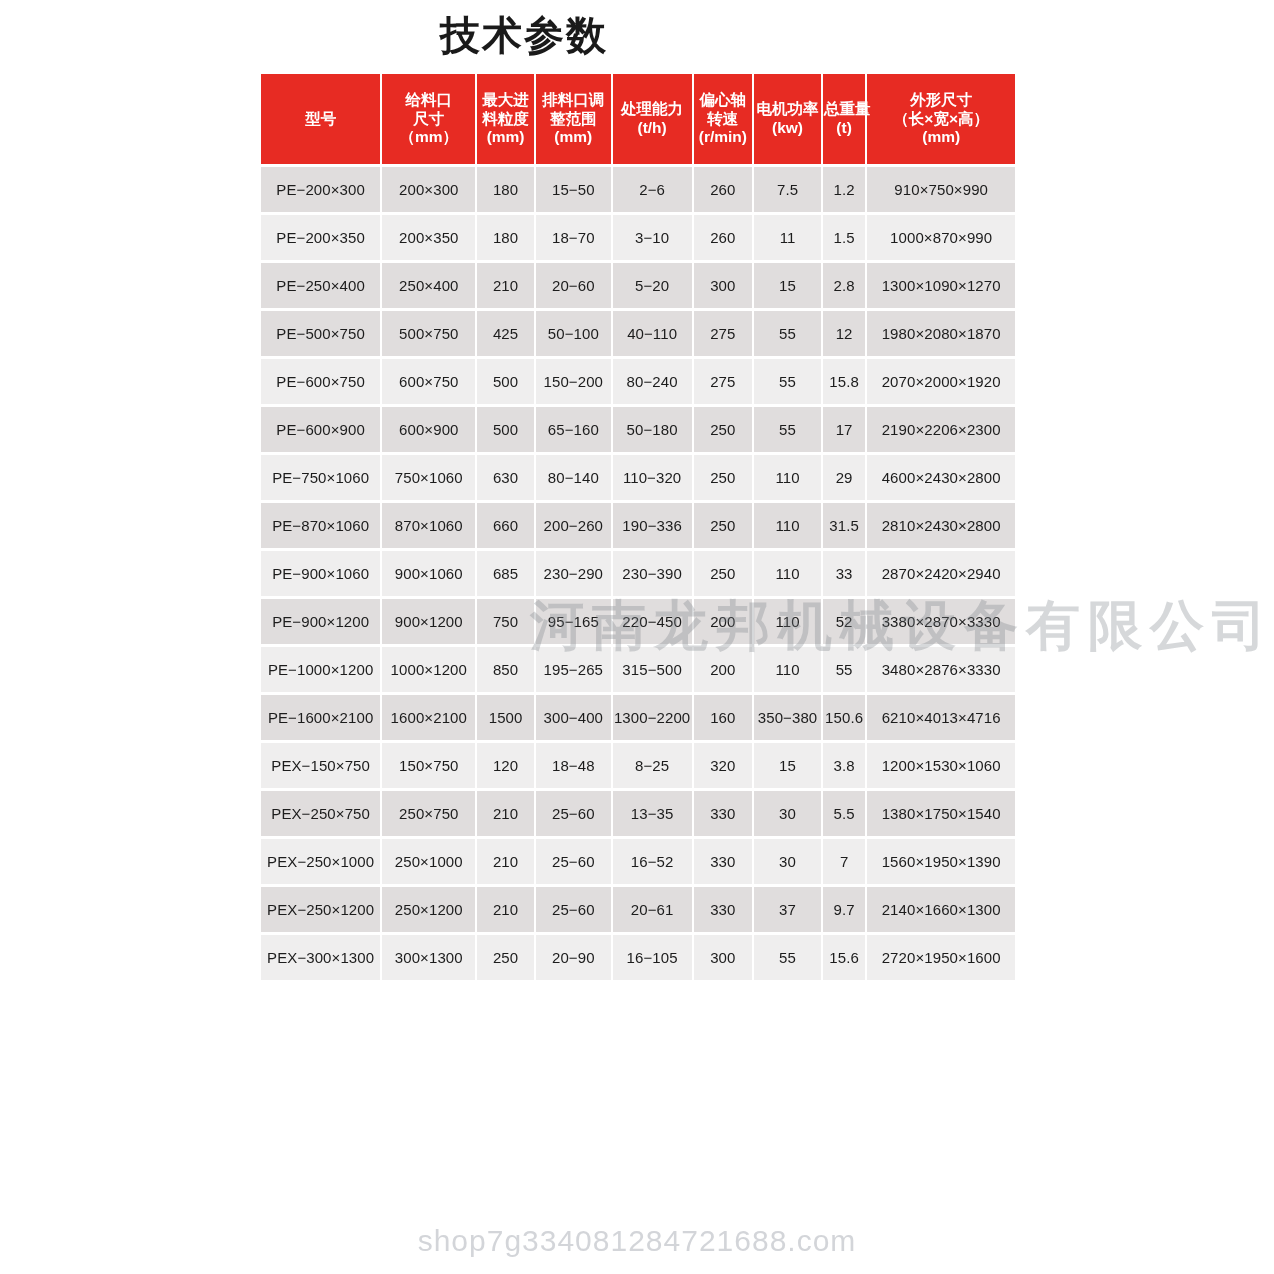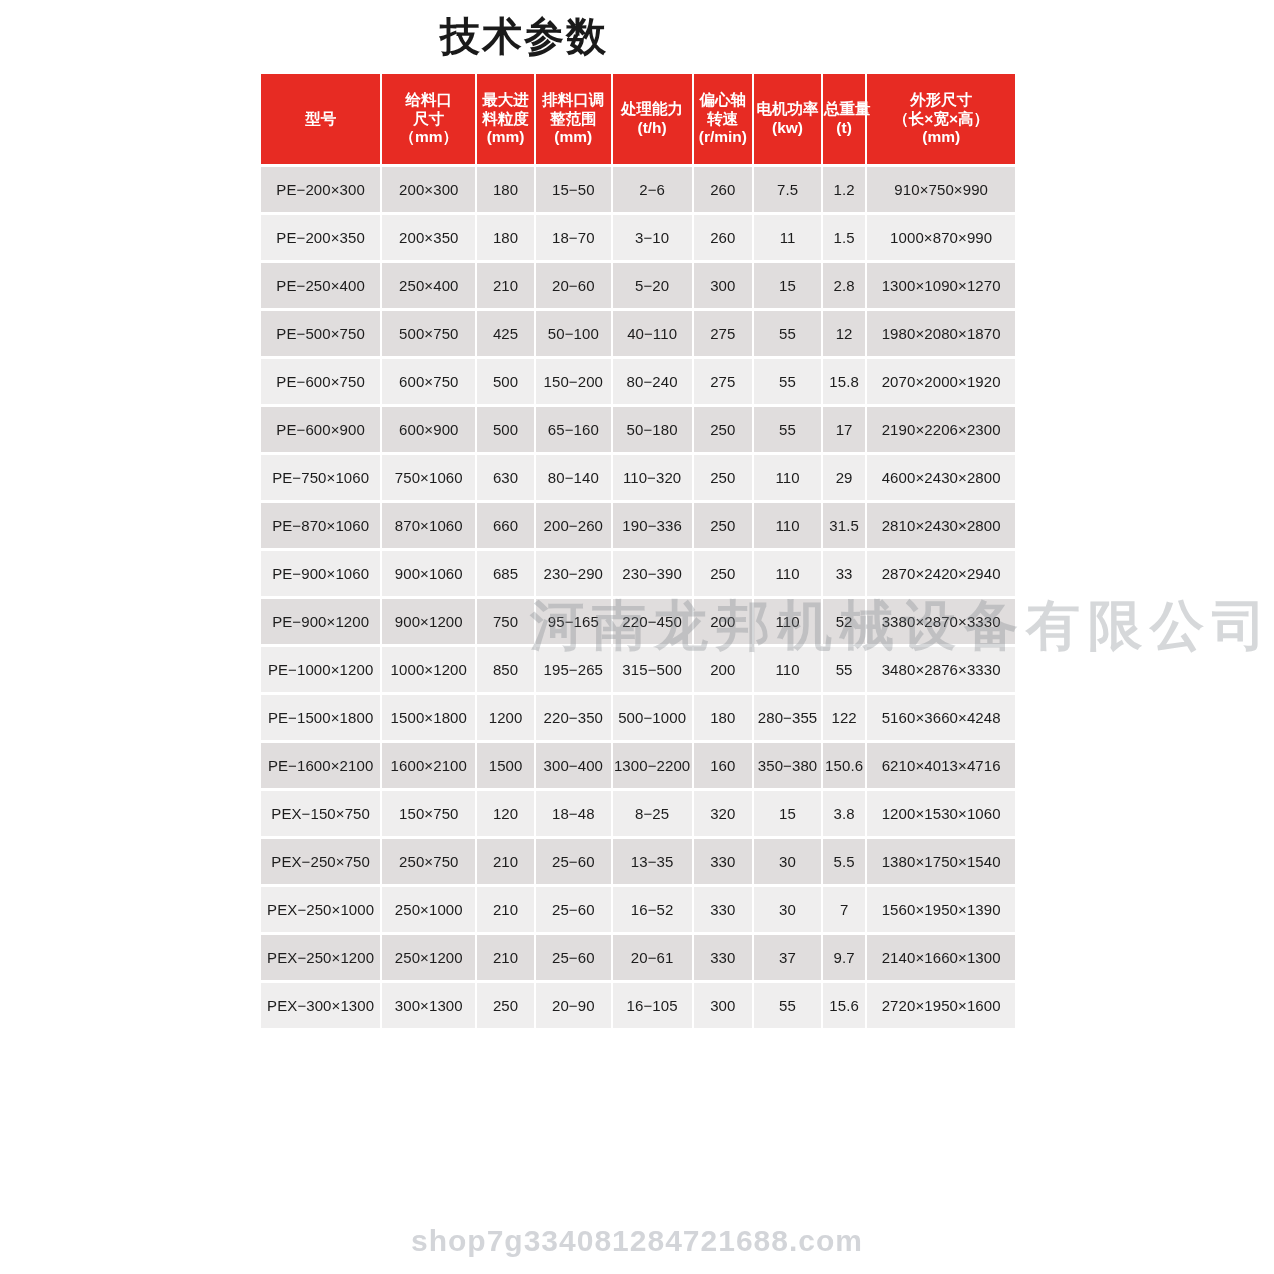--- a/index.html
+++ b/index.html
@@ -27,20 +27,21 @@
     position: absolute;
     top: 12px;
     left: 0;
     width: 1048px;
     text-align: center;
     font-size: 40px;
     font-weight: bold;
     color: #1a1a1a;
     letter-spacing: 2px;
     line-height: 1.2;
+    font-family: Liberation Serif, serif;
   }
 
   
   #table-wrap {
     position: absolute;
     left: 259px;
     top: 71px;
     width: 758px;
   }
 
@@ -107,21 +108,21 @@
     white-space: nowrap;
     line-height: 1;
   }
   .watermark-url {
     position: absolute;
     left: 0;
     top: 1226px;
     width: 1274px;
     text-align: center;
     font-size: 30px;
-    font-weight: bold;
+    font-weight: normal;
     color: rgba(150,156,164,0.42);
     letter-spacing: 1px;
     pointer-events: none;
     white-space: nowrap;
     line-height: 1;
   }
 </style>
 </head>
 <body>
 
@@ -301,31 +302,20 @@
             <td>PE−1000×1200</td>
             <td>1000×1200</td>
             <td>850</td>
             <td>195−265</td>
             <td>315−500</td>
             <td>200</td>
             <td>110</td>
             <td>55</td>
             <td>3480×2876×3330</td>
           </tr>
-          <tr class="odd">
-            <td>PE−1500×1800</td>
-            <td>1500×1800</td>
-            <td>1200</td>
-            <td>220−350</td>
-            <td>500−1000</td>
-            <td>180</td>
-            <td>280−355</td>
-            <td>122</td>
-            <td>5160×3660×4248</td>
-          </tr>
           <tr class="even">
             <td>PE−1600×2100</td>
             <td>1600×2100</td>
             <td>1500</td>
             <td>300−400</td>
             <td>1300−2200</td>
             <td>160</td>
             <td>350−380</td>
             <td>150.6</td>
             <td>6210×4013×4716</td>

